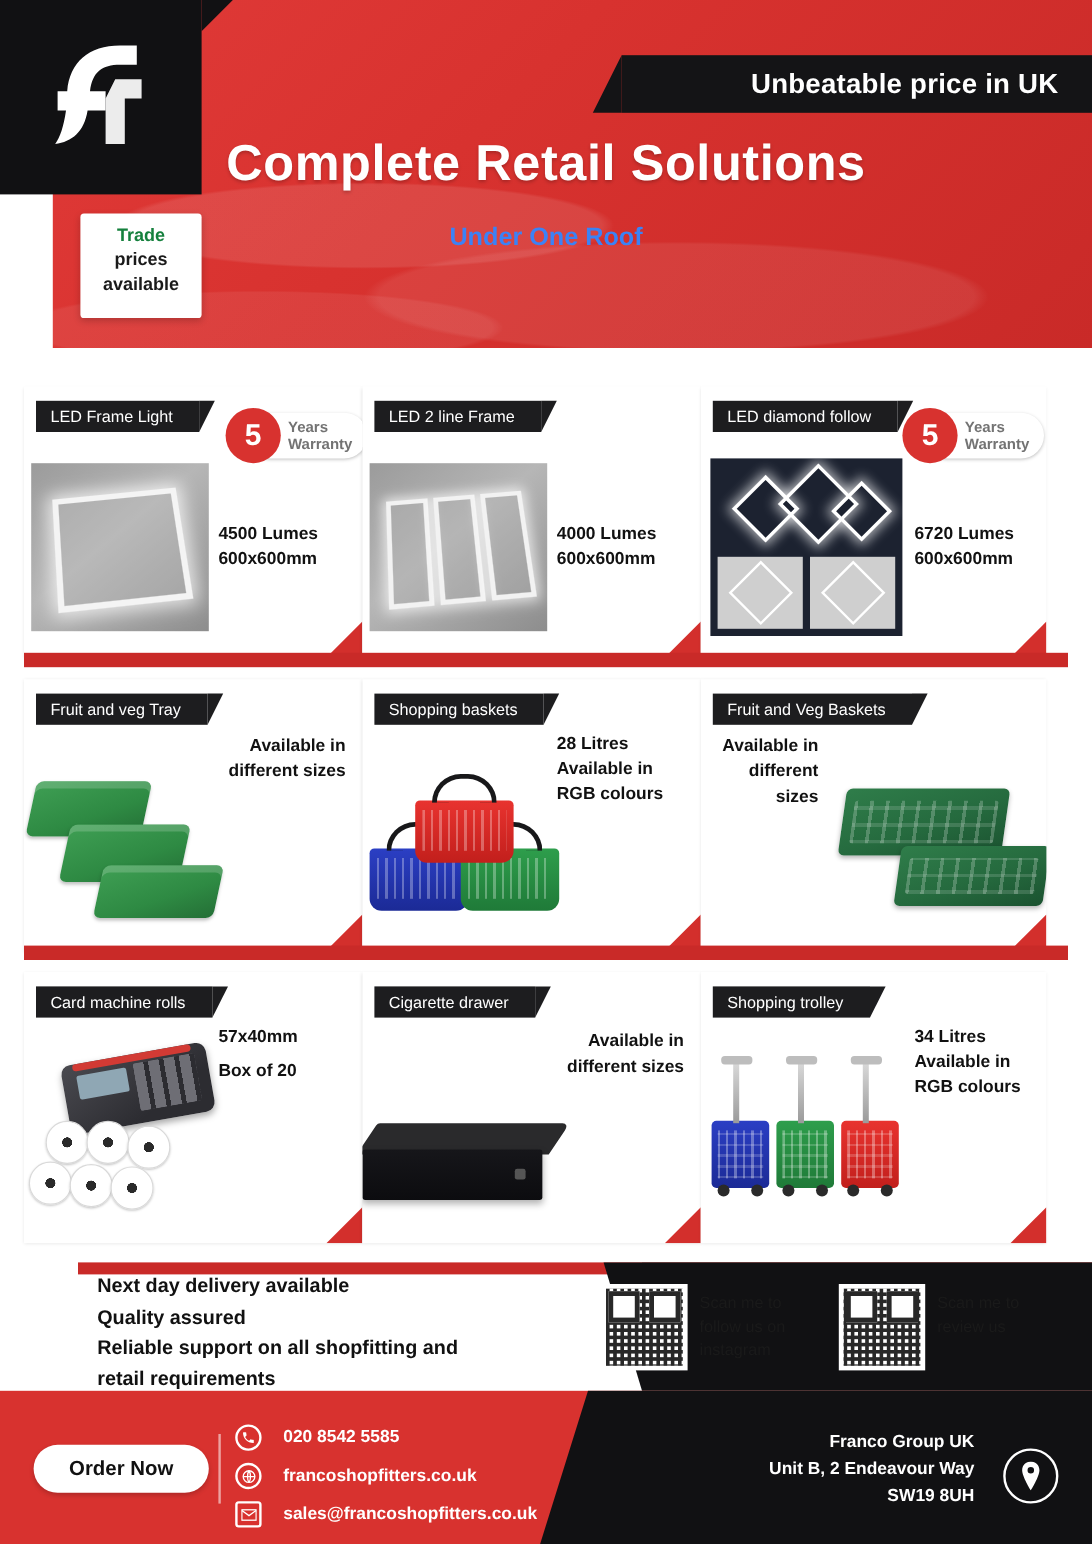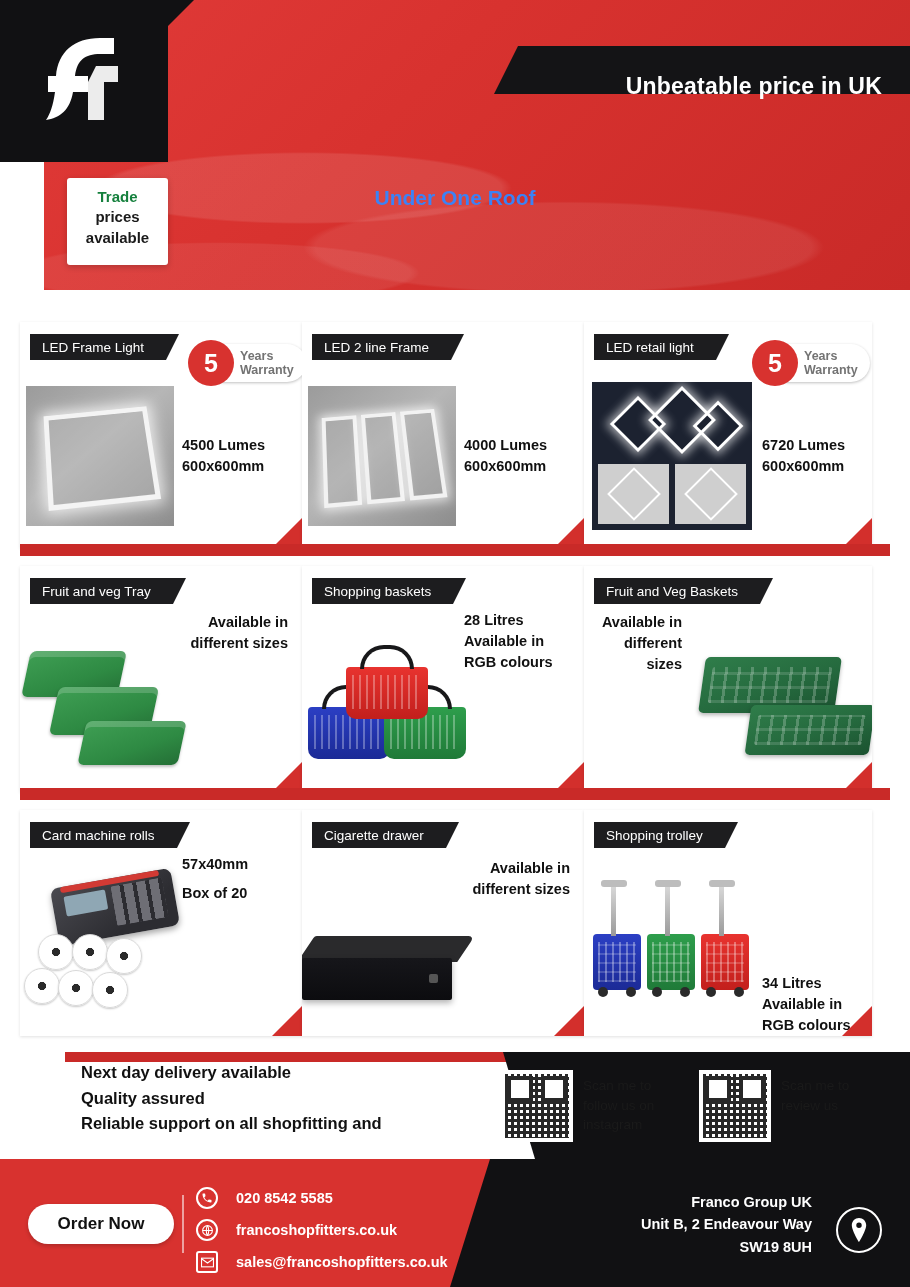--- a/index.html
+++ b/index.html
@@ -67,21 +67,20 @@
     border-top: 48px solid transparent;
   }
   .ribbon-text {
     position: absolute; right: 28px; top: 50%;
     transform: translateY(-50%);
     color: #ffffff;
     font-size: 23px;
     font-weight: bold;
     letter-spacing: .2px;
     white-space: nowrap;
-    margin-top: 16px;
   }
   .headline {
     position: absolute; top: 112px; left: 0; width: 910px;
     text-align: center;
     color: #ffffff;
     font-size: 42px;
     font-weight: bold;
     letter-spacing: .5px;
     text-shadow: 0 2px 3px rgba(0,0,0,.22);
     z-index: 3;
@@ -539,20 +538,21 @@
       <div class="ribbon-text">Unbeatable price in UK</div>
     </div>
 
     <div class="logo-box">
       <svg class="logo-mark" viewBox="0 0 84 86">
         <path d="M56 2 C30 2 14 16 12 40 L4 40 L4 56 L11 56 C9 70 6 78 2 84 C16 82 26 74 29 56 L44 56 L44 40 L31 40 C33 24 41 18 56 18 L70 18 L70 2 Z" fill="#ffffff"></path>
         <path d="M52 30 L74 30 L74 46 L60 46 L60 84 L44 84 L44 46 Z" fill="#ffffff" opacity="0.92"></path>
       </svg>
     </div>
 
+    <div class="headline">Complete Retail Solutions</div>
     <div class="subheadline">Under One Roof</div>
 
     <div class="trade-badge">
       <div class="t1">Trade</div>
       <div class="t2">prices</div>
       <div class="t3">available</div>
     </div>
   </div>
 
   <div class="grid">
@@ -596,21 +596,21 @@
           </div>
           <div class="specs left">
             <div>4000 Lumes</div>
             <div>600x600mm</div>
           </div>
         </div>
         <div class="card-corner"></div>
       </div>
 
       <div class="card wide">
-        <div class="tag">LED retail light</div>
+        <div class="tag">LED diamond follow</div>
         <div class="warranty" style="left:168px; top:18px;">
           <div class="pill">
             <span>Years</span>
             <span>Warranty</span>
           </div>
           <div class="circle">5</div>
         </div>
         <div class="card-body">
           <div class="img-wrap lg">
             <div class="led-dia">
@@ -761,39 +761,40 @@
                   <div class="wh l"></div>
                   <div class="wh r"></div>
                 </div>
               <div class="tr red">
                   <div class="bar"></div>
                   <div class="wh l"></div>
                   <div class="wh r"></div>
                 </div>
             </div>
           </div>
-          <div class="specs left" style="justify-content:flex-end; padding-top:2px;">
+          <div class="specs left" style="justify-content:flex-start; padding-top:2px;">
             <div>34 Litres</div>
             <div>Available in</div>
             <div>RGB colours</div>
           </div>
         </div>
         <div class="card-corner"></div>
       </div>
     </div>
   </div>
 
   <div class="band">
     <div class="band-red"></div>
     <div class="band-black"></div>
 
     <div class="benefits">
       <div>Next day delivery available</div>
       <div>Quality assured</div>
       <div>Reliable support on all shopfitting and</div>
+      <div>retail requirements</div>
     </div>
 
     <div class="qr-group g1">
       <div class="qr">
         <div class="qr-inner"></div>
       </div>
       <div class="qr-cap">
         <div>Scan me to</div>
         <div>follow us on</div>
         <div>instagram</div>

